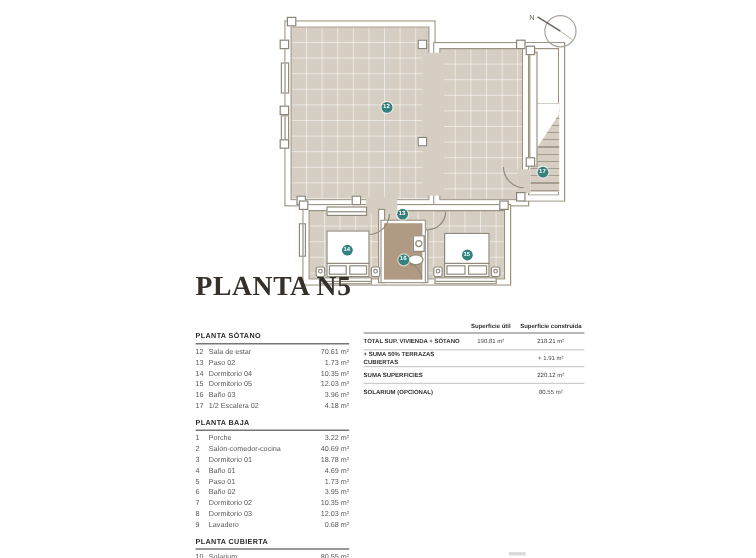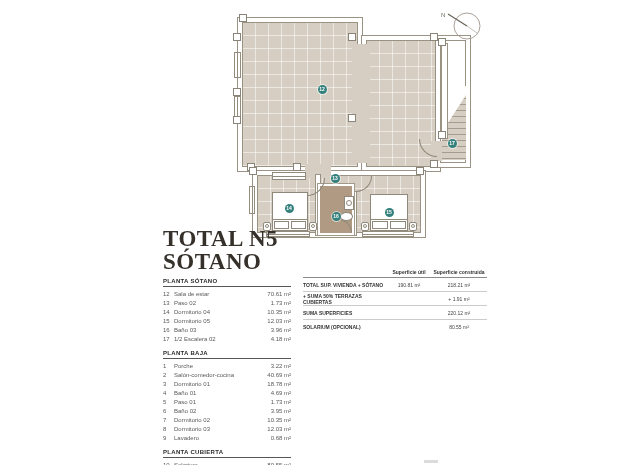--- a/index.html
+++ b/index.html
@@ -147,22 +147,21 @@
   <div class="compass">
     <svg width="50" height="40">
       <circle cx="31" cy="21" r="13" fill="none" stroke="#a9a29a" stroke-width="1"></circle>
       <line x1="12" y1="9" x2="31" y2="21" stroke="#6b655c" stroke-width="1.3"></line>
       <line x1="31" y1="21" x2="41" y2="28" stroke="#b5afa6" stroke-width="0.8"></line>
       <text x="5" y="12" font-size="6" fill="#6b655c" font-family="Liberation Sans, sans-serif">N</text>
     </svg>
   </div>
 
   <div class="title">
-    <div>TOTAL N5</div>
-    <div>SÓTANO</div>
+    <div>PLANTA N5</div>
   </div>
 
   <div class="tables" id="tables">
       <div class="section">
         <div class="sec-header">PLANTA SÓTANO</div>
         <div class="arow">
           <span class="num">12</span>
           <span class="nm">Sala de estar</span>
           <span class="ar">70.61 m²</span>
         </div>

